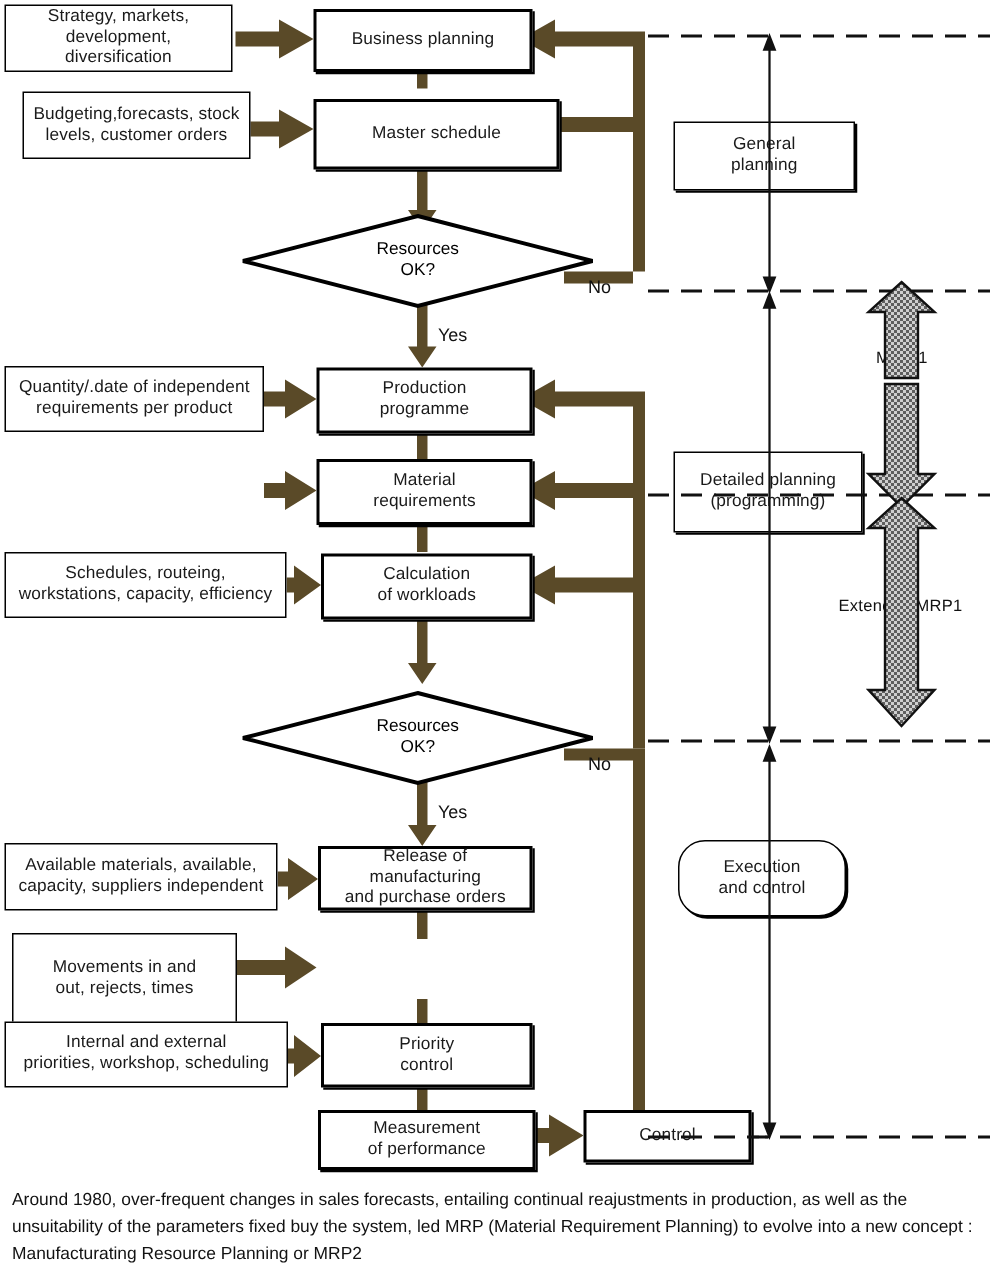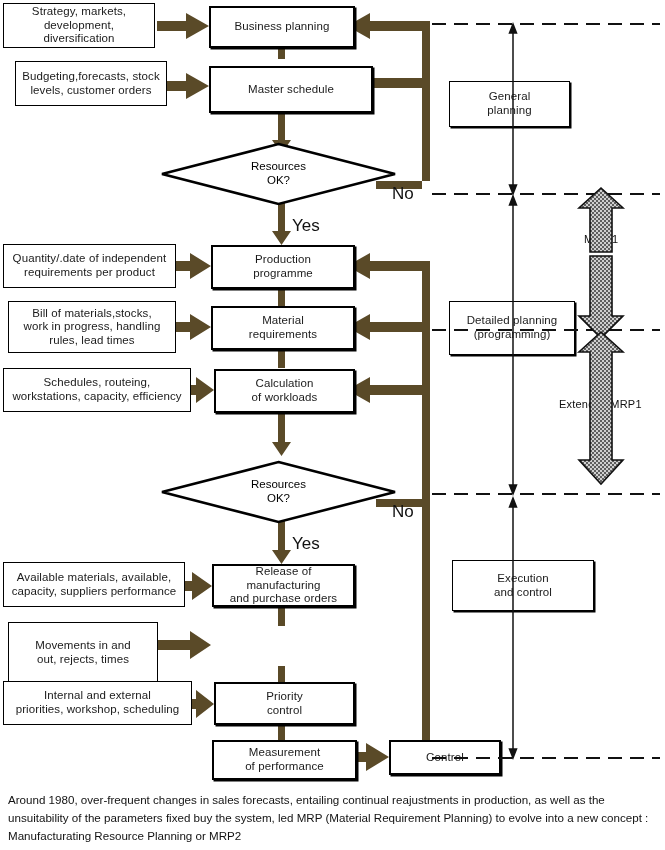--- a/index.html
+++ b/index.html
@@ -59,21 +59,21 @@
     text-align: center;
     font-size: 11.5px;
     line-height: 1.18;
     white-space: pre-line;
     pointer-events: none;
   }
 
   
   .lbl {
     position: absolute;
-    font-size: 17px;
+    font-size: 12px;
     color: #111;
     z-index: 7;
     white-space: nowrap;
   }
   .lbl.mrp {
     font-size: 11px;
     letter-spacing: 0.2px;
   }
 
   
@@ -178,34 +178,29 @@
   <div class="box plain" style="left:3px; top:61px; width:152px; height:45px;margin-left:12px;">
     <span class="txt">Budgeting,forecasts, stock
 levels, customer orders</span>
   </div>
 
   <div class="box plain" style="left:3px; top:244px; width:173px; height:44px;">
     <span class="txt">Quantity/.date of independent
 requirements per product</span>
   </div>
 
-  <div class="box plain" style="left:8px; top:301px; width:168px; height:52px;">
-    <span class="txt">Bill of materials,stocks,
-work in progress, handling
-rules, lead times</span>
-  </div>
 
   <div class="box plain" style="left:3px; top:368px; width:188px; height:44px;">
     <span class="txt">Schedules, routeing,
 workstations, capacity, efficiency</span>
   </div>
 
   <div class="box plain" style="left:3px; top:562px; width:182px; height:45px;">
     <span class="txt">Available materials, available,
-capacity, suppliers performance</span>
+capacity, suppliers independent</span>
   </div>
 
   <div class="box plain" style="left:8px; top:622px; width:150px; height:62px;">
     <span class="txt">Movements in and
 out, rejects, times</span>
   </div>
 
   <div class="box plain" style="left:3px; top:681px; width:189px; height:44px;">
     <span class="txt">Internal and external
 priorities, workshop, scheduling</span>
@@ -278,21 +273,21 @@
   <div class="box thin" style="left:449px; top:81px; width:121px; height:46px; box-shadow:1.5px 1.5px 0 0 #000;">
     <span class="txt">General
 planning</span>
   </div>
 
   <div class="box thin" style="left:449px; top:301px; width:126px; height:54px; box-shadow:1.5px 1.5px 0 0 #000;">
     <span class="txt">Detailed planning
 (programming)</span>
   </div>
 
-  <div class="box thin" style="left:452px; top:560px; width:142px; height:51px; box-shadow:1.5px 1.5px 0 0 #000;">
+  <div class="box thin" style="left:452px; top:560px; width:112px; height:51px; box-shadow:1.5px 1.5px 0 0 #000;border-radius:18px;">
     <span class="txt">Execution
 and control</span>
   </div>
 
   <svg id="wires-top" viewBox="0 0 665 850">
 
     <g stroke="#111" stroke-width="2" fill="none" stroke-dasharray="14 8">
       <line x1="432" y1="24" x2="660" y2="24"></line>
       <line x1="432" y1="194" x2="660" y2="194"></line>
       <line x1="432" y1="330" x2="660" y2="330"></line>

